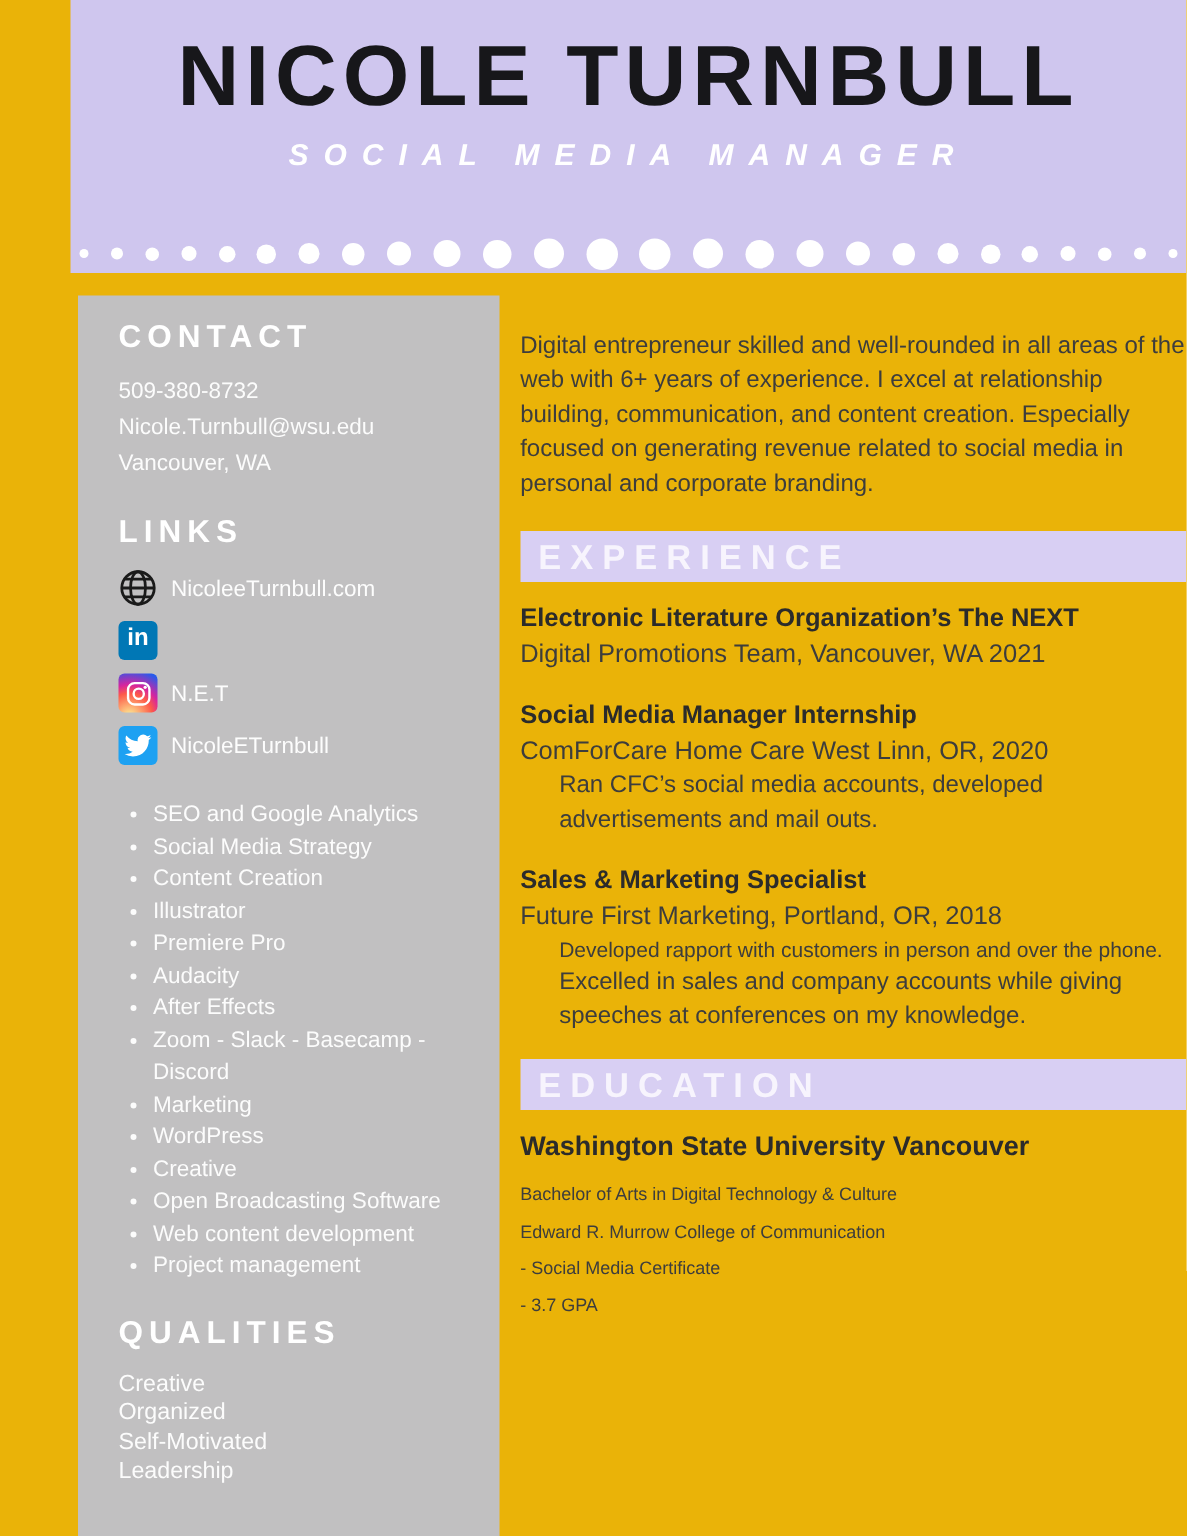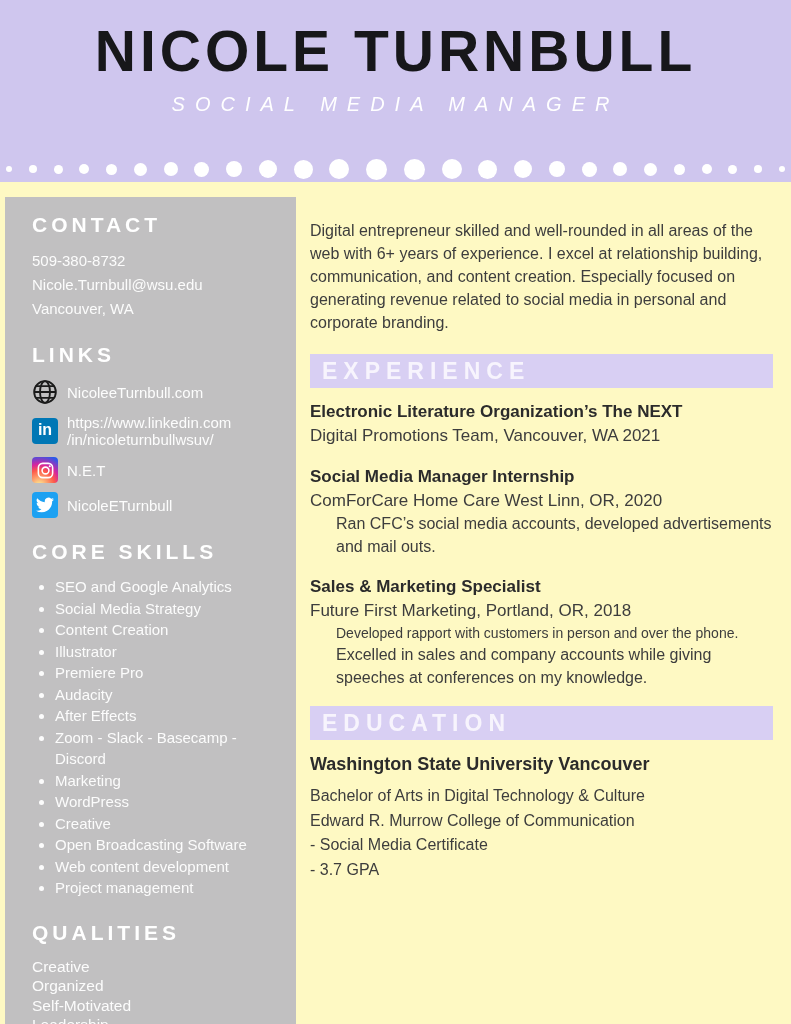--- a/index.html
+++ b/index.html
@@ -13,21 +13,21 @@
     --strong-text:#2b2b2b;
   }
   *{box-sizing:border-box;}
   html,body{margin:0;padding:0;}
   body{
     width:791px;height:1024px;
     background:#ffffff;
     font-family:"Liberation Sans", sans-serif;
     overflow:hidden;
   }
-  .page{width:791px;height:1024px;overflow:hidden;background:#fef9c3;}
+  .page{width:791px;height:1024px;overflow:hidden;background:#eab308;padding-left:47px;}
 
   
   .header{
     height:182px;
     background:var(--header-bg);
     position:relative;
     text-align:center;
   }
   .person-name{
     margin:0;
@@ -36,21 +36,21 @@
     font-weight:800;
     letter-spacing:4px;
     color:#17171a;
     line-height:1.1;
     white-space:nowrap;
   }
   .job-title{
     margin-top:10px;
     font-size:20px;
     font-style:italic;
-    font-weight:400;
+    font-weight:700;
     letter-spacing:10px;
     color:#ffffff;
     white-space:nowrap;
   }
   .dots{
     position:absolute;
     left:6px;right:6px;bottom:0px;
     height:26px;
     display:flex;
     align-items:center;
@@ -126,21 +126,21 @@
     line-height:23px;
     color:var(--body-text);
   }
   .jobs{margin-bottom:16px;}
   .job{margin-bottom:17px;}
   .job-name{font-weight:700;font-size:17px;color:var(--strong-text);line-height:24px;}
   .job-subtitle{font-size:17px;color:var(--body-text);line-height:24px;}
   .job-desc{padding-left:26px;font-size:16px;line-height:22.5px;color:var(--body-text);}
   .job-desc.small{font-size:14px;line-height:21px;}
   .school{font-weight:700;font-size:18px;color:var(--strong-text);margin:6px 0 8px 0;line-height:24px;}
-  .edu-line{font-size:16px;line-height:24.5px;color:var(--body-text);}
+  .edu-line{font-size:12px;line-height:24.5px;color:var(--body-text);}
 </style>
 </head>
 <body>
 
 <div class="page">
 
   <header class="header">
     <h1 class="person-name">NICOLE TURNBULL</h1>
     <div class="job-title">SOCIAL MEDIA MANAGER</div>
     <div class="dots" id="dots">
@@ -195,24 +195,20 @@
               <path d="M2 12h20 M3.4 6.6h17.2 M3.4 17.4h17.2" stroke="#1a1a1a" stroke-width="1.7" fill="none"></path>
             </svg>
           </span>
           <span class="link-label">NicoleeTurnbull.com</span>
         </div>
 
         <div class="link-row">
           <span class="icon-box linkedin-box">
             <span class="linkedin-in">in</span>
           </span>
-          <span class="link-label">
-            <span>https://www.linkedin.com</span><br>
-            <span>/in/nicoleturnbullwsuv/</span>
-          </span>
         </div>
 
         <div class="link-row">
           <span class="icon-box instagram-box">
             <svg viewBox="0 0 24 24" width="19" height="19">
               <rect x="3" y="3" width="18" height="18" rx="5.5" fill="none" stroke="#fff" stroke-width="2"></rect>
               <circle cx="12" cy="12" r="4.3" fill="none" stroke="#fff" stroke-width="2"></circle>
               <circle cx="17.4" cy="6.6" r="1.35" fill="#fff"></circle>
             </svg>
           </span>
@@ -223,21 +219,20 @@
           <span class="icon-box twitter-box">
             <svg viewBox="0 0 24 24" width="18" height="18">
               <path fill="#ffffff" d="M23.95 4.57a10 10 0 01-2.82.77 4.96 4.96 0 002.16-2.72c-.95.56-2 .96-3.12 1.19a4.92 4.92 0 00-8.39 4.48A13.94 13.94 0 011.64 3.16a4.92 4.92 0 001.52 6.57 4.9 4.9 0 01-2.23-.61v.06a4.92 4.92 0 003.95 4.83 4.9 4.9 0 01-2.22.08 4.93 4.93 0 004.6 3.42A9.87 9.87 0 010 19.54a13.94 13.94 0 007.55 2.21c9.06 0 14.01-7.5 14.01-14 0-.21 0-.42-.02-.63a10 10 0 002.41-2.55z"></path>
             </svg>
           </span>
           <span class="link-label">NicoleETurnbull</span>
         </div>
       </div>
 
       <div class="side-section">
-        <h2 class="side-heading">CORE SKILLS</h2>
         <ul class="skills-list">
 
             <li>SEO and Google Analytics</li>
 
             <li>Social Media Strategy</li>
 
             <li>Content Creation</li>
 
             <li>Illustrator</li>
 

